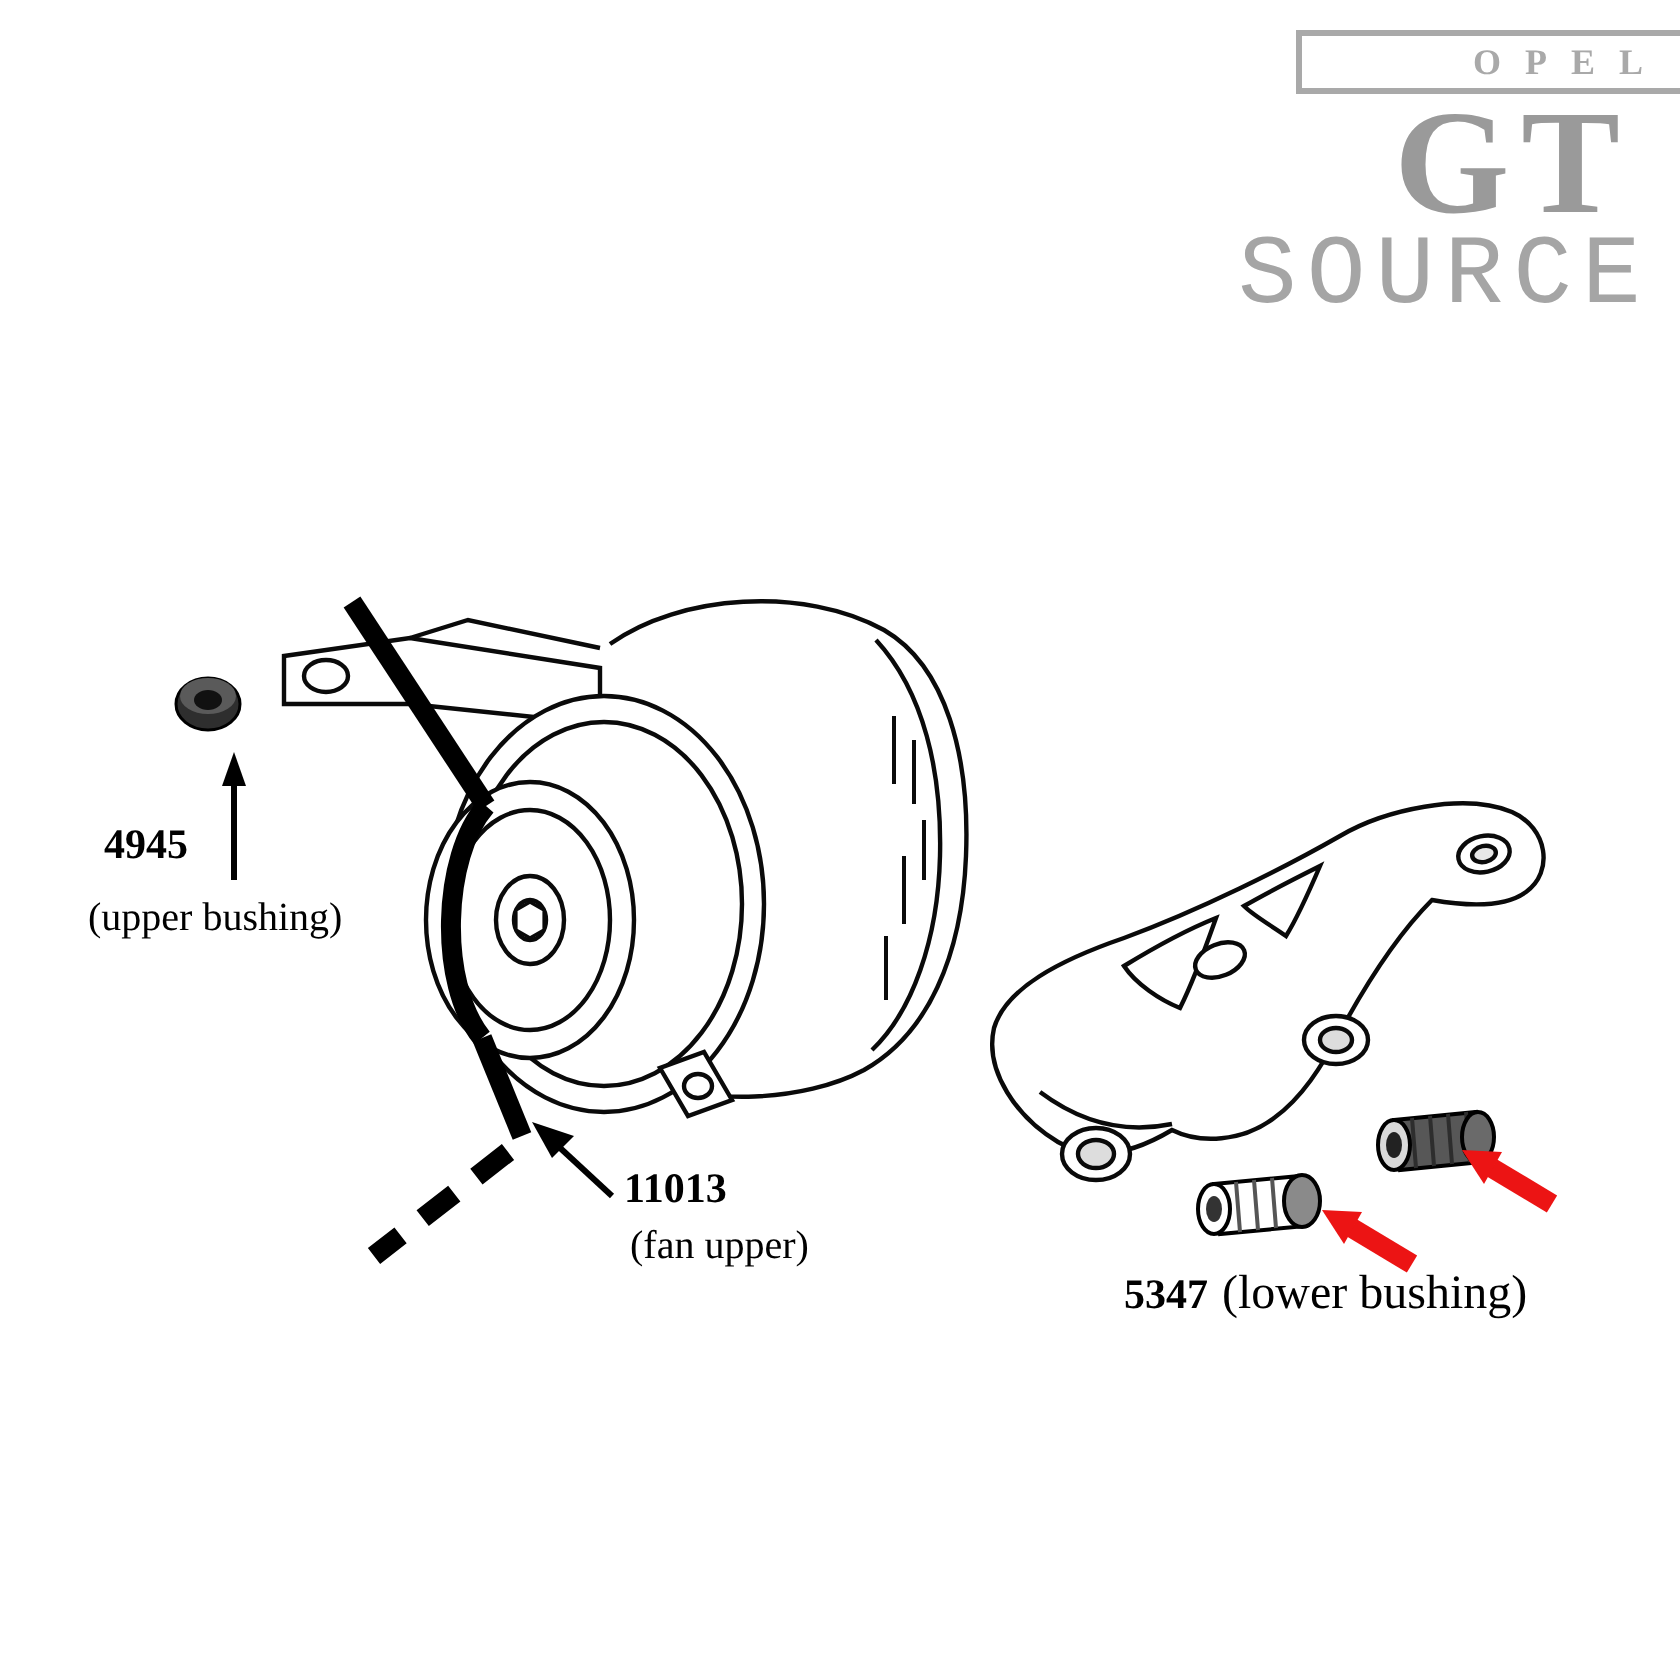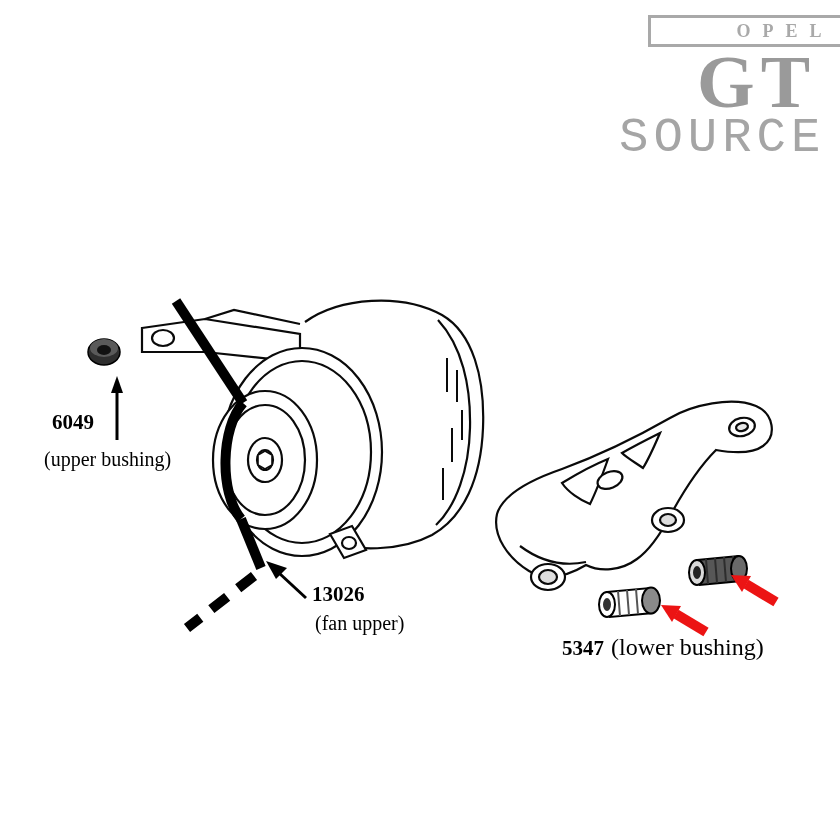--- a/index.html
+++ b/index.html
@@ -119,23 +119,23 @@
       <polygon points="661,605 681,606 672,622" fill="#ec1414"></polygon>
       <path d="M746,584 L776,602" stroke="#ec1414" stroke-width="10"></path>
       <polygon points="731,575 751,576 742,592" fill="#ec1414"></polygon>
     </g>
   </svg>
 
   <div class="logo-opel">OPEL</div>
   <div class="logo-gt">GT</div>
   <div class="logo-source">SOURCE</div>
 
-  <div class="lbl num" style="left:52px;top:410px;">6049</div>
+  <div class="lbl num" style="left:52px;top:410px;">4945</div>
   <div class="lbl cap" style="left:44px;top:448px;">(upper bushing)</div>
 
-  <div class="lbl num" style="left:312px;top:582px;">13026</div>
+  <div class="lbl num" style="left:312px;top:582px;">11013</div>
   <div class="lbl cap" style="left:315px;top:612px;">(fan upper)</div>
 
   <div class="lbl" style="left:562px;top:634px;">
     <span class="num">5347</span><span class="cap-inline">(lower bushing)</span>
   </div>
 
 </div>
 
 </body></html>

